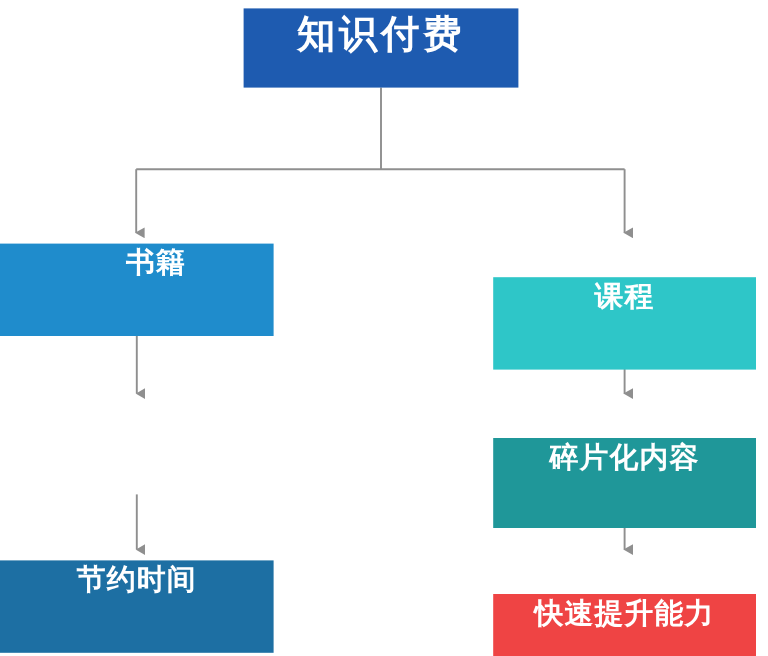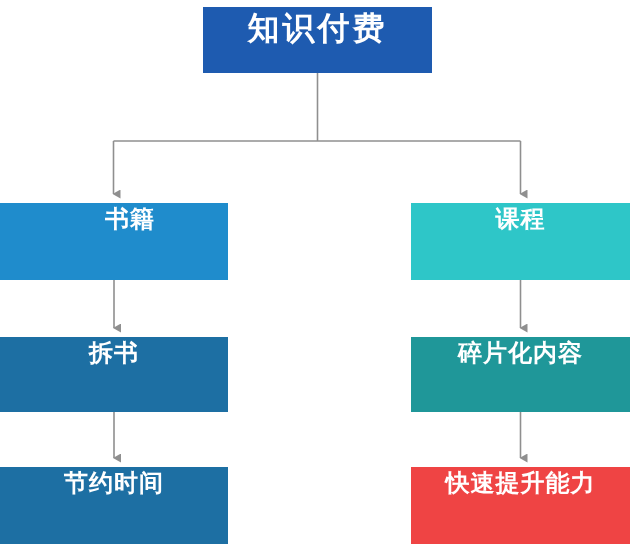--- a/index.html
+++ b/index.html
@@ -38,21 +38,21 @@
     width: 229px;
     height: 66px;
     font-size: 32px;
     letter-spacing: 3px;
   }
   .node-row {
     font-size: 24px;
     letter-spacing: 1px;
   }
   .col-left  { left: 0px;   width: 228px; }
-  .col-right { left: 411px; width: 219px; }
+  .col-right { left: 411px; width: 219px; margin-top: 28px; }
   .row-1 { top: 203px; height: 77px; }
   .row-2 { top: 337px; height: 75px; }
   .row-3 { top: 467px; height: 77px; }
 </style>
 </head>
 <body>
 
 <div class="canvas">
 
   <svg class="connector-layer" width="640" height="547" viewBox="0 0 640 547">
@@ -76,23 +76,20 @@
     <path d="M520.5,412 V458" stroke="#8F8F8F" stroke-width="1.6" fill="none" marker-end="url(#arrow)"></path>
   </svg>
 
   <div class="node node-root" style="background-color: rgb(30, 91, 176);">
     <span>知识付费</span>
   </div>
 
   <div class="node node-row col-left row-1" style="background-color: rgb(31, 140, 204); padding-left: 32px;">
     <span>书籍</span>
   </div>
-  <div class="node node-row col-left row-2" style="background-color: rgb(29, 111, 163);">
-    <span>拆书</span>
-  </div>
   <div class="node node-row col-left row-3" style="background-color: rgb(29, 111, 163);">
     <span>节约时间</span>
   </div>
 
   <div class="node node-row col-right row-1" style="background-color: rgb(46, 198, 200);">
     <span>课程</span>
   </div>
   <div class="node node-row col-right row-2" style="background-color: rgb(31, 151, 153);">
     <span>碎片化内容</span>
   </div>

